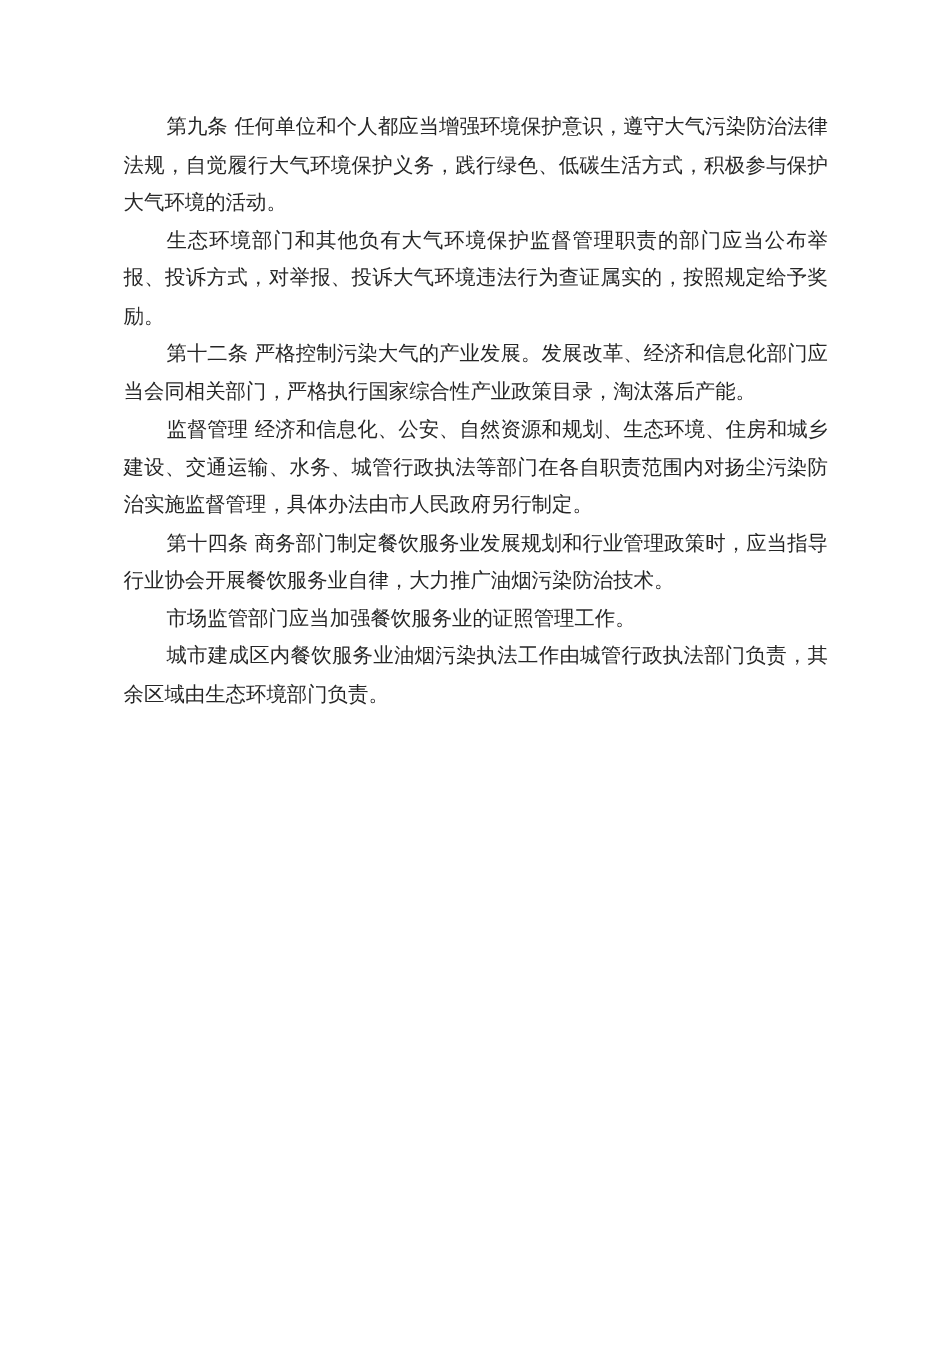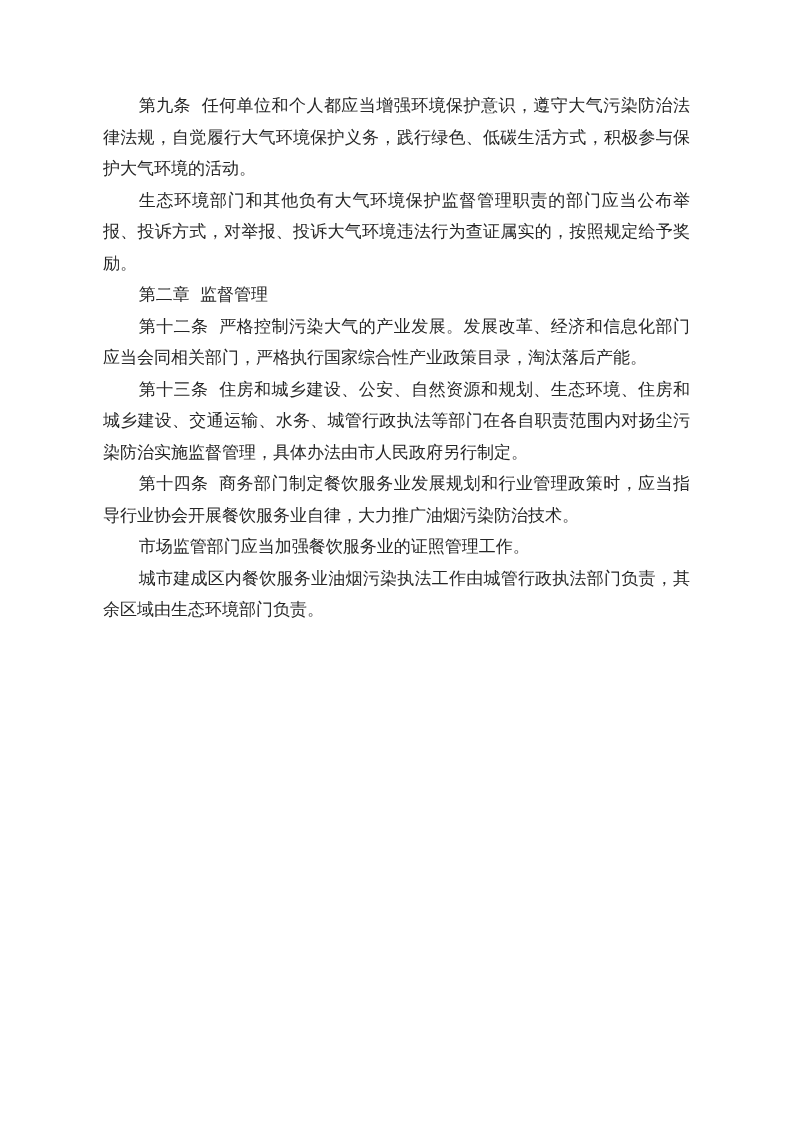--- a/index.html
+++ b/index.html
@@ -29,30 +29,28 @@
   }
   .doc-content p {
     margin: 0;
     padding: 0;
     font-size: 17px;
     line-height: 31.5px;
     text-indent: 2.1em;
     text-align: justify;
     text-justify: inter-ideograph;
     word-break: normal;
-    font-family: Liberation Mono, monospace;
   }
 </style>
 </head>
 <body>
 
 <div class="page">
   <div class="doc-content">
     <p>第九条 任何单位和个人都应当增强环境保护意识，遵守大气污染防治法律法规，自觉履行大气环境保护义务，践行绿色、低碳生活方式，积极参与保护大气环境的活动。</p>
     <p>生态环境部门和其他负有大气环境保护监督管理职责的部门应当公布举报、投诉方式，对举报、投诉大气环境违法行为查证属实的，按照规定给予奖励。</p>
-    <p>第二章 监督管理</p>
     <p>第十二条 严格控制污染大气的产业发展。发展改革、经济和信息化部门应当会同相关部门，严格执行国家综合性产业政策目录，淘汰落后产能。</p>
-    <p>第十三条 住房和城乡建设、公安、自然资源和规划、生态环境、住房和城乡建设、交通运输、水务、城管行政执法等部门在各自职责范围内对扬尘污染防治实施监督管理，具体办法由市人民政府另行制定。</p>
+    <p>监督管理 经济和信息化、公安、自然资源和规划、生态环境、住房和城乡建设、交通运输、水务、城管行政执法等部门在各自职责范围内对扬尘污染防治实施监督管理，具体办法由市人民政府另行制定。</p>
     <p>第十四条 商务部门制定餐饮服务业发展规划和行业管理政策时，应当指导行业协会开展餐饮服务业自律，大力推广油烟污染防治技术。</p>
     <p>市场监管部门应当加强餐饮服务业的证照管理工作。</p>
     <p>城市建成区内餐饮服务业油烟污染执法工作由城管行政执法部门负责，其余区域由生态环境部门负责。</p>
   </div>
 </div>
 
 </body></html>

